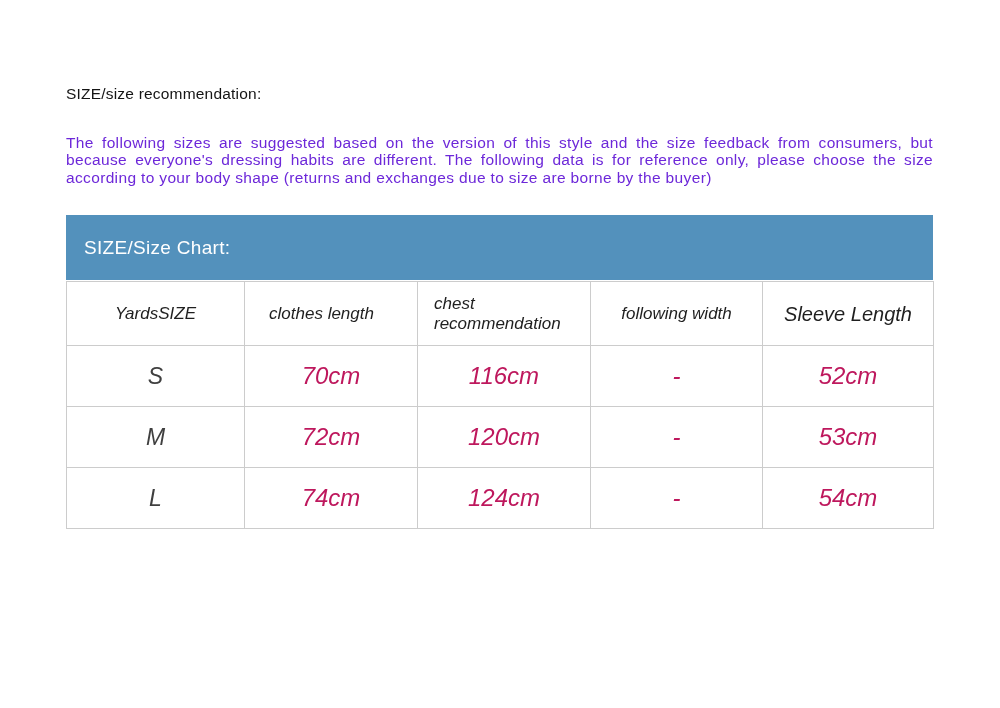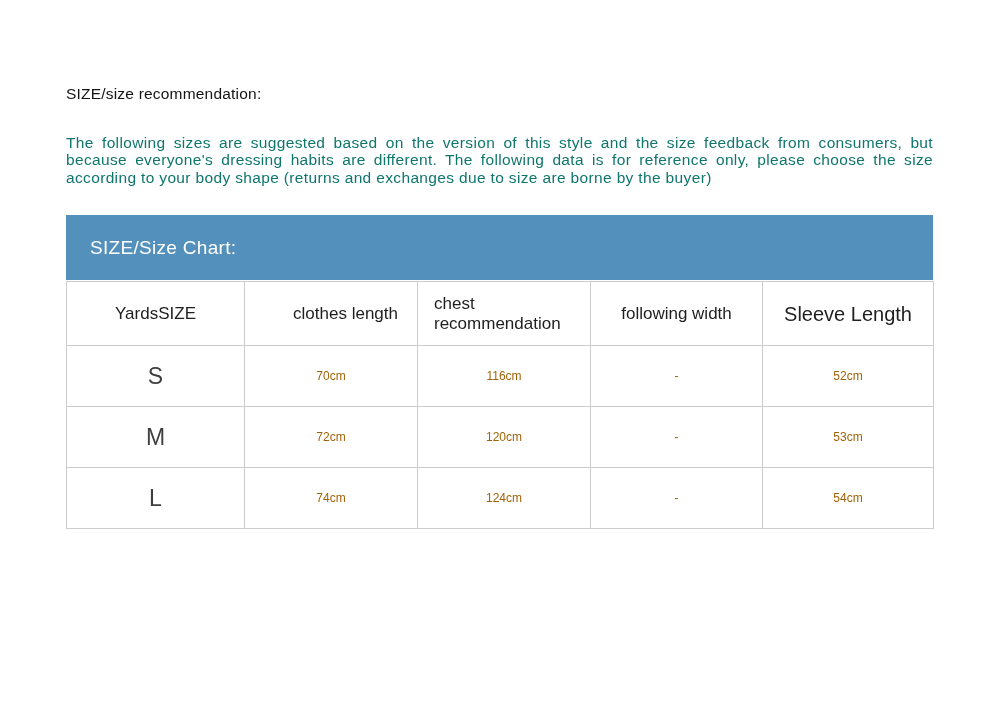--- a/index.html
+++ b/index.html
@@ -27,70 +27,71 @@
     font-weight: 400;
     letter-spacing: 0.2px;
     color: #141414;
     line-height: 19px;
   }
   .size-description {
     margin: 31px 0 0 0;
     font-size: 15.5px;
     line-height: 17.4px;
     letter-spacing: 0.35px;
-    color: #0f766e;
+    color: #6d28d9;
     text-align: justify;
   }
   .banner {
     margin-top: 29px;
     height: 65px;
     background: #5391bc;
     display: flex;
     align-items: center;
-    padding-left: 24px;
+    padding-left: 18px;
     box-sizing: border-box;
   }
   .banner-title {
     color: #ffffff;
     font-size: 19px;
     font-weight: 400;
     letter-spacing: 0.3px;
   }
   table.size-chart {
     margin-top: 1px;
     width: 867px;
     border-collapse: collapse;
     table-layout: fixed;
+    font-style: italic;
   }
   table.size-chart th,
   table.size-chart td {
     border: 1px solid #cccccc;
     box-sizing: border-box;
     background: #ffffff;
   }
   thead th {
     height: 64px;
     font-weight: 400;
     font-size: 17px;
     color: #1f1f1f;
     text-align: center;
     vertical-align: middle;
     padding: 0;
     line-height: 20px;
   }
-  th.c1 { text-align: right; padding-right: 19px; }
+  th.c1 { padding-right: 19px; }
   th.c2 { text-align: left; padding-left: 16px; }
   th.c2 .th-label { display: inline-block; width: 120px; text-align: left; }
   th.c4 { font-size: 20px; text-align: center; }
   tbody td {
     height: 61px;
     text-align: center;
     vertical-align: middle;
-    font-size: 12px;
-    color: #a16207;
+    font-size: 24px;
+    color: #be185d;
     padding: 0;
   }
   tbody td.size-cell {
     font-size: 23px;
     color: #3f3f3f;
   }
 </style>
 </head>
 <body>
 

